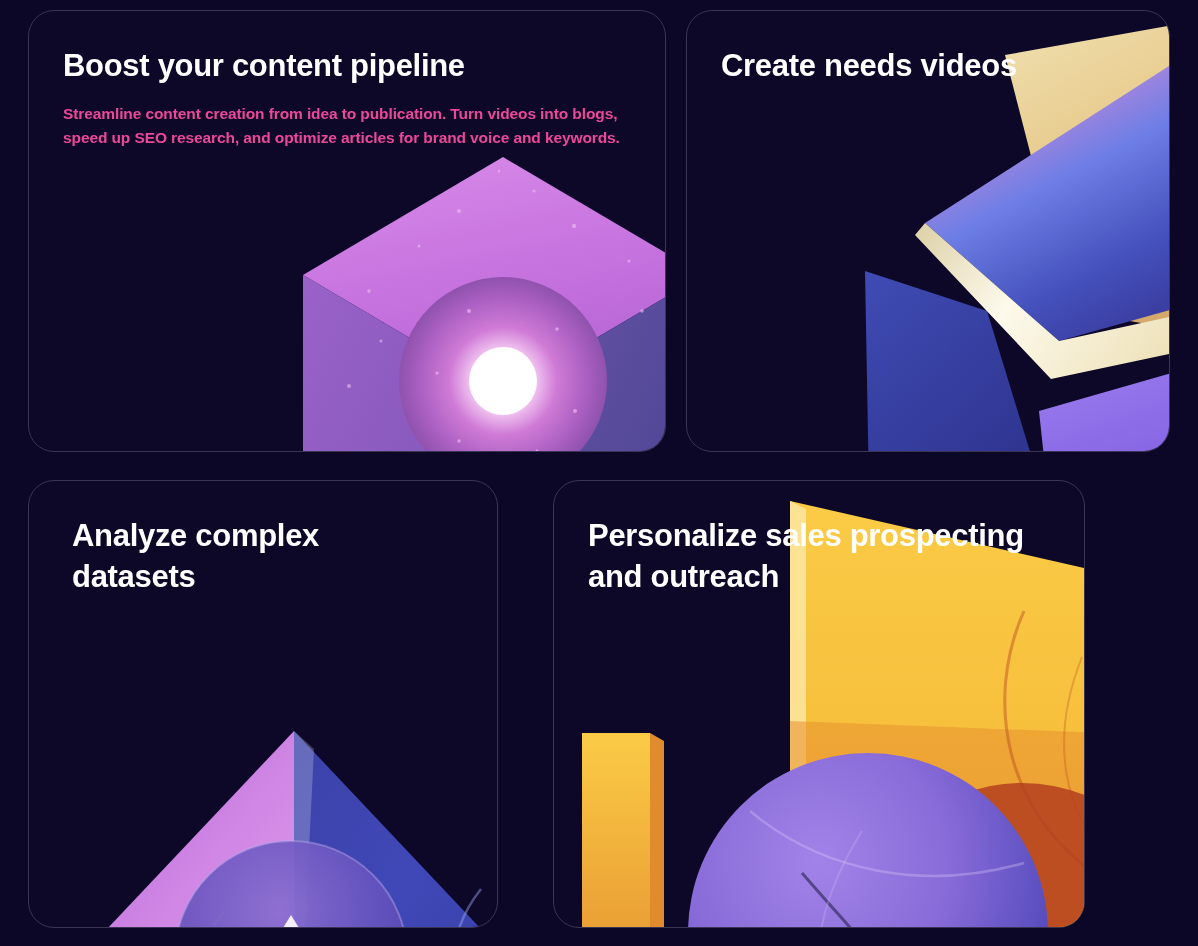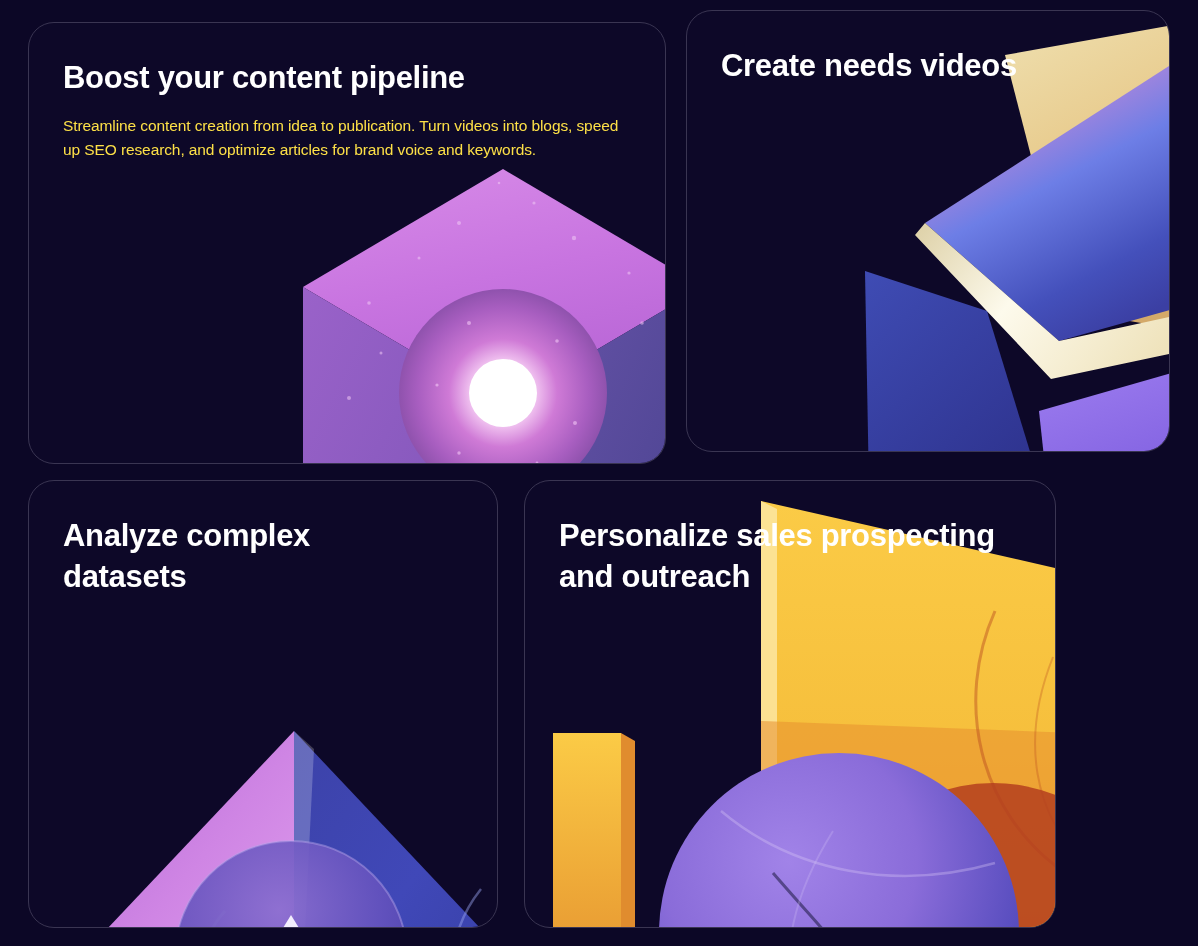--- a/index.html
+++ b/index.html
@@ -33,41 +33,41 @@
   }
   .card-title {
     color: #ffffff;
     font-size: 31px;
     line-height: 41px;
     font-weight: 700;
     letter-spacing: -0.3px;
     margin-bottom: 16px;
   }
   .card-desc {
-    color: #fde047;
+    color: #ec4899;
     font-size: 15.5px;
     line-height: 24px;
-    font-weight: 400;
+    font-weight: 700;
     letter-spacing: -0.1px;
   }
   .art {
     position: absolute;
     inset: 0;
     z-index: 1;
     pointer-events: none;
   }
 
   
-  #card-1 { left: 28px;  top: 10px;  width: 638px; height: 442px; margin-top: 12px; }
+  #card-1 { left: 28px;  top: 10px;  width: 638px; height: 442px; }
   #card-2 { left: 686px; top: 10px;  width: 484px; height: 442px; }
   #card-3 { left: 28px;  top: 480px; width: 470px; height: 448px; }
-  #card-4 { left: 524px; top: 480px; width: 532px; height: 448px; }
+  #card-4 { left: 553px; top: 480px; width: 532px; height: 448px; }
 
   #card-2 .card-desc { max-width: 360px; }
-  #card-3 .card-title { max-width: 330px; }
+  #card-3 .card-title { max-width: 330px; margin-left: 9px; }
   #card-4 .card-title { max-width: 560px; }
 
   svg { display: block; }
 </style>
 </head>
 <body>
 
 <div class="page">
 
   <section class="card" id="card-1">

